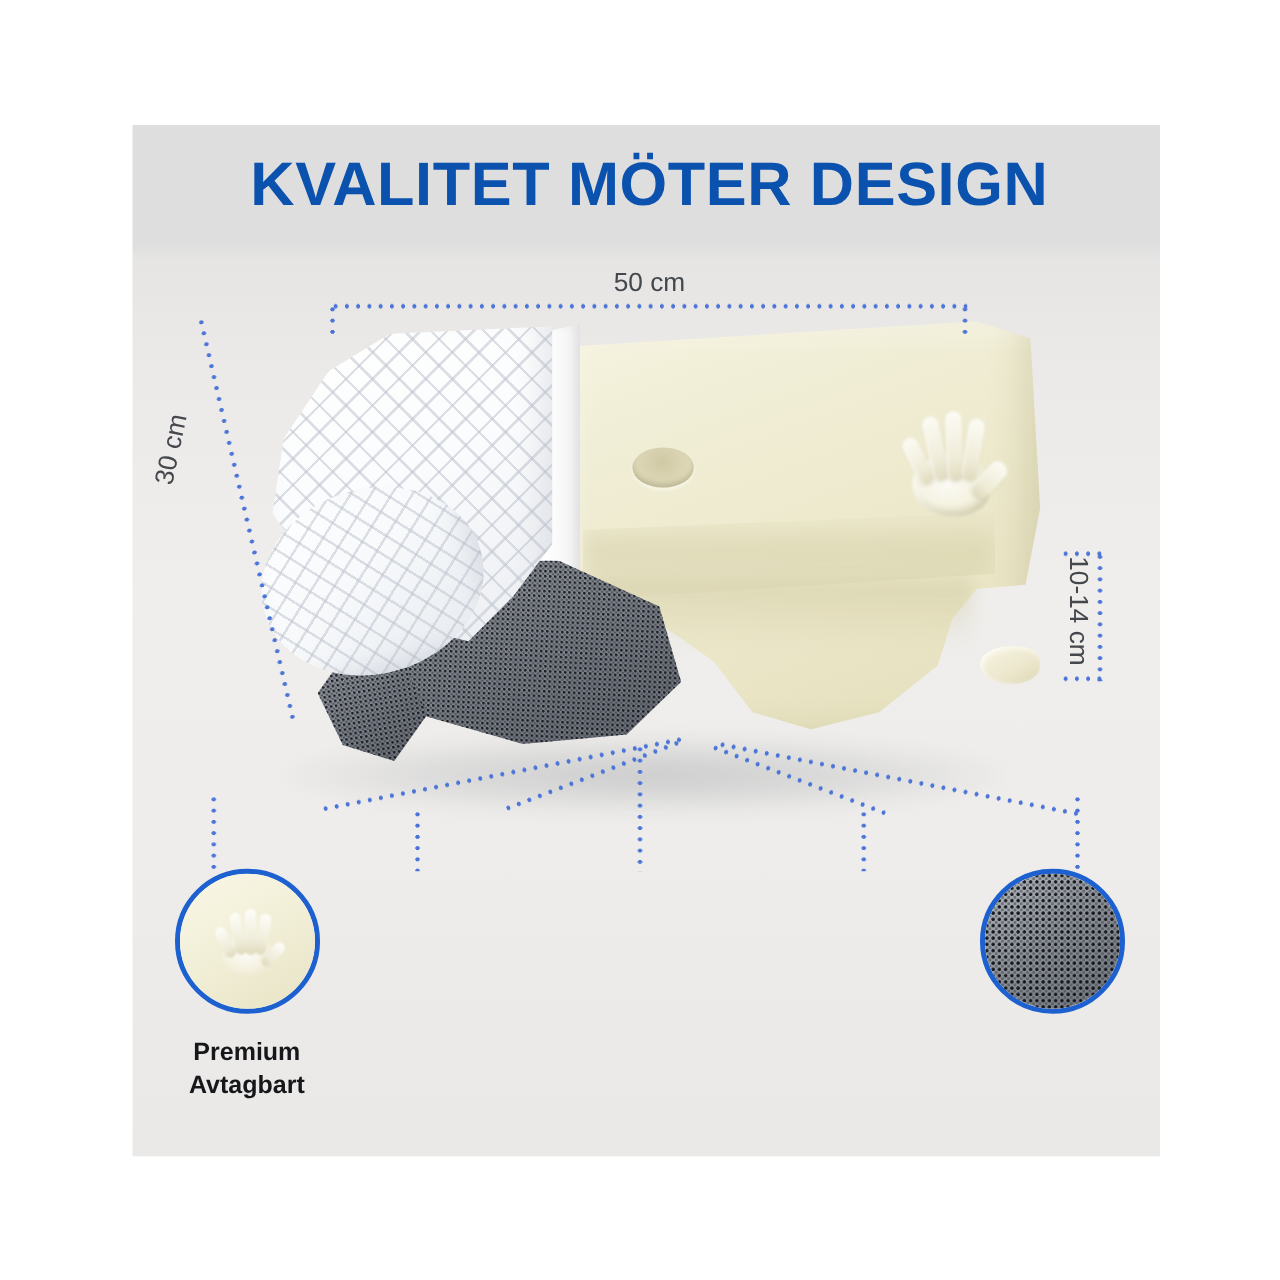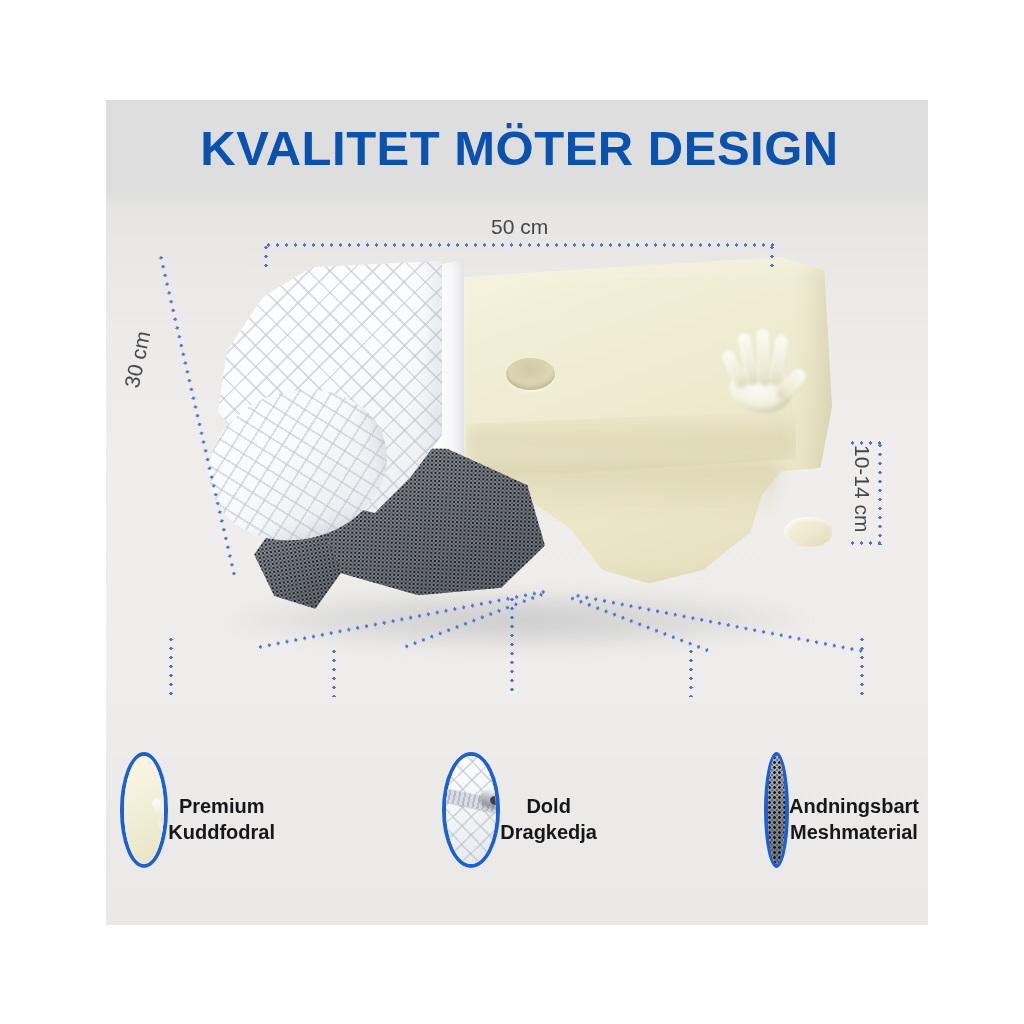--- a/index.html
+++ b/index.html
@@ -306,21 +306,21 @@
     width: 827px;
     height: 230px;
     display: flex;
     justify-content: space-between;
     padding: 0 14px;
     box-sizing: border-box;
   }
   .feature {
     width: 155px;
     display: flex;
-    flex-direction: row;
+    flex-direction: column;
     align-items: center;
   }
   .feature-circle {
     width: 116px;
     height: 116px;
     border-radius: 50%;
     border: 4px solid #1d60cf;
     overflow: hidden;
     position: relative;
     background: #f2f2f0;
@@ -546,46 +546,28 @@
               <div class="mini-f mf1"></div>
               <div class="mini-f mf2"></div>
               <div class="mini-f mf3"></div>
               <div class="mini-f mf4"></div>
               <div class="mini-f mf5"></div>
             </div>
           </div>
         </div>
         <div class="feature-label">
           <div>Premium</div>
-          <div>Kuddfodral</div>
+          <div>Avtagbart</div>
         </div>
       </div>
 
 
-      <div class="feature">
-        <div class="feature-circle">
-          <div class="swatch sw-zip">
-            <div class="zip-track"></div>
-            <div class="zip-tail"></div>
-            <div class="zip-pull"></div>
-            <div class="zip-eye"></div>
-          </div>
-        </div>
-        <div class="feature-label">
-          <div>Dold</div>
-          <div>Dragkedja</div>
-        </div>
-      </div>
 
 
       <div class="feature">
         <div class="feature-circle">
           <div class="swatch sw-mesh"></div>
         </div>
-        <div class="feature-label">
-          <div>Andningsbart</div>
-          <div>Meshmaterial</div>
-        </div>
       </div>
 
     </div>
   </div>
 </div>
 
 </body></html>

